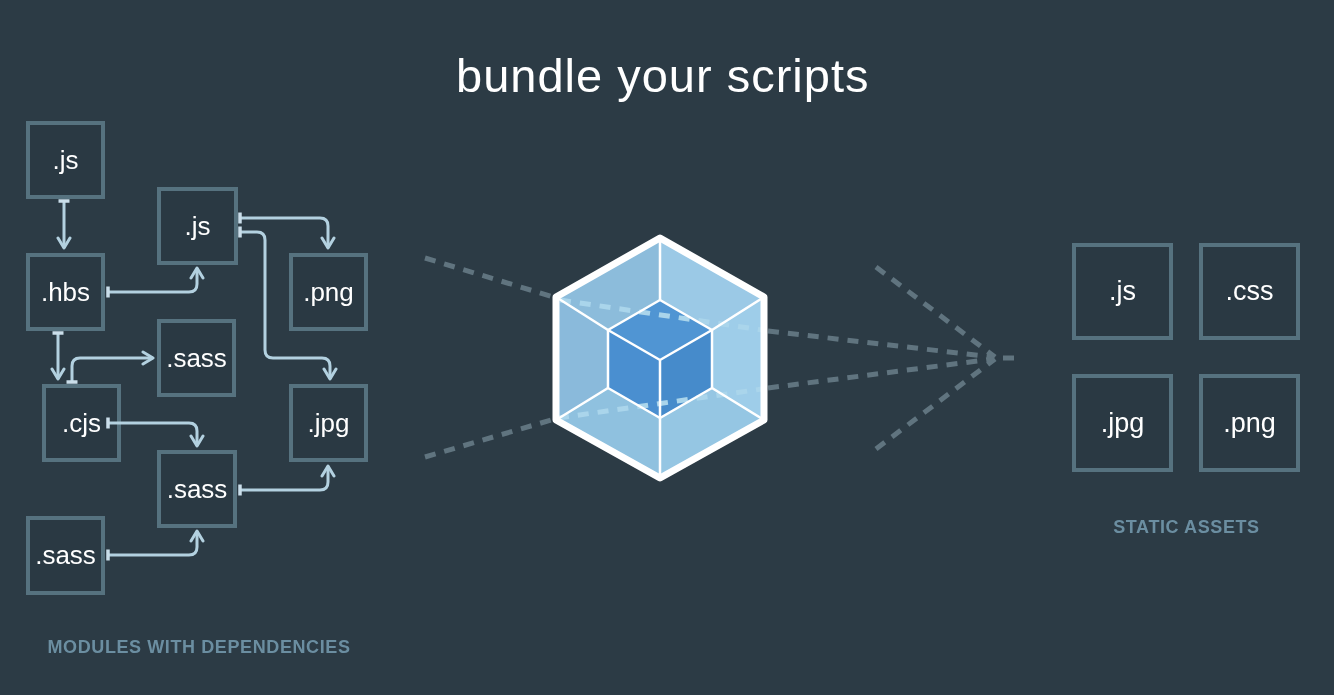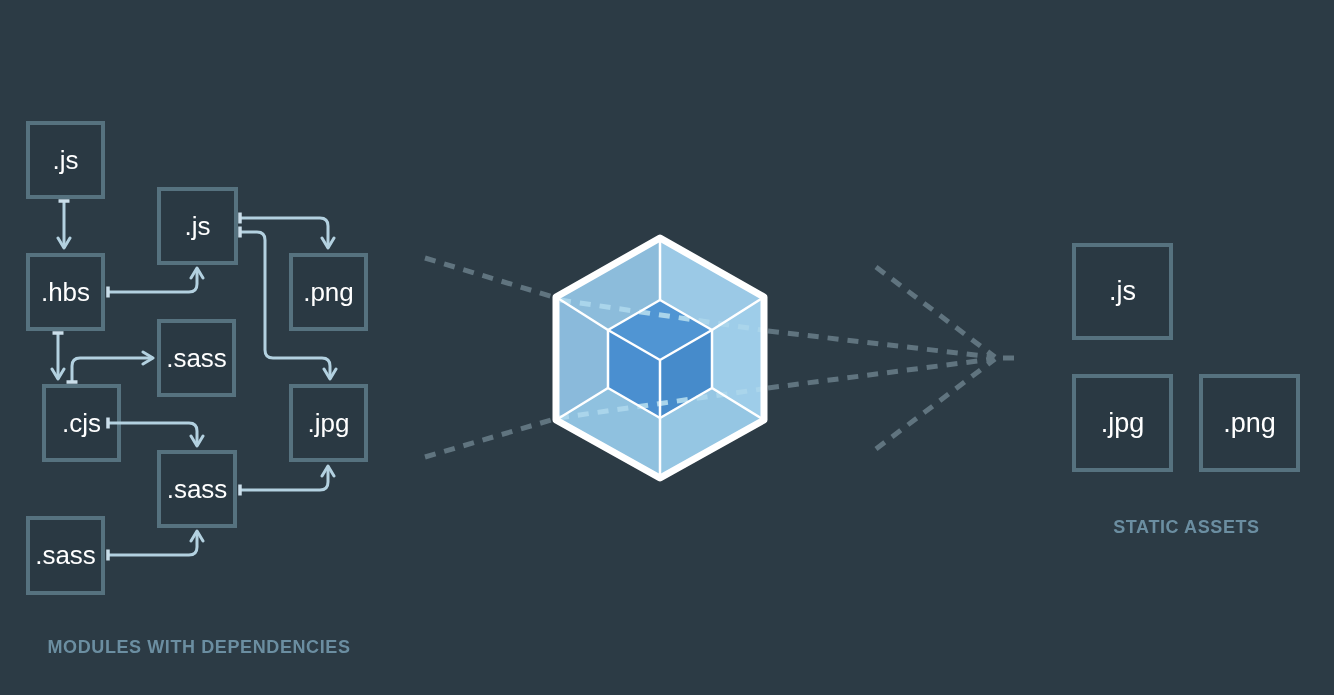--- a/index.html
+++ b/index.html
@@ -31,20 +31,21 @@
   .connector{stroke:#b3d1e0;stroke-width:3;fill:none;}
   .dashed{stroke:#60747f;stroke-width:5;fill:none;stroke-dasharray:11 9;}
   .dashed-light{stroke:#aad5eb;stroke-width:5;fill:none;stroke-dasharray:11 9;}
   .cube-edge{stroke:#ffffff;fill:none;stroke-linejoin:round;}
 </style>
 </head>
 <body>
 
 <div class="stage">
 
+  <div class="title">bundle your scripts</div>
 
   <div class="module-box" style="left:26px;top:121px;width:79px;height:78px;">
       <span>.js</span>
     </div>
   <div class="module-box" style="left:157px;top:187px;width:81px;height:78px;">
       <span>.js</span>
     </div>
   <div class="module-box" style="left:26px;top:253px;width:79px;height:78px;">
       <span>.hbs</span>
     </div>
@@ -62,20 +63,23 @@
     </div>
   <div class="module-box" style="left:157px;top:450px;width:80px;height:78px;">
       <span>.sass</span>
     </div>
   <div class="module-box" style="left:26px;top:516px;width:79px;height:79px;">
       <span>.sass</span>
     </div>
 
   <div class="module-box asset-box" style="left:1072px;top:243px;width:101px;height:97px;">
       <span>.js</span>
+    </div>
+  <div class="module-box asset-box" style="left:1199px;top:243px;width:101px;height:97px;">
+      <span>.css</span>
     </div>
   <div class="module-box asset-box" style="left:1072px;top:374px;width:101px;height:98px;">
       <span>.jpg</span>
     </div>
   <div class="module-box asset-box" style="left:1199px;top:374px;width:101px;height:98px;">
       <span>.png</span>
     </div>
 
   <div class="section-label" style="left:26px;top:637px;width:346px;">MODULES WITH DEPENDENCIES</div>
   <div class="section-label" style="left:1072px;top:517px;width:229px;">STATIC ASSETS</div>

